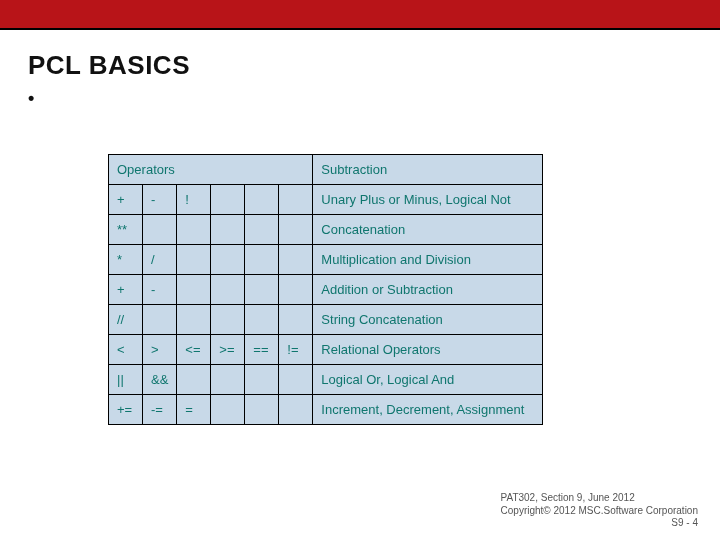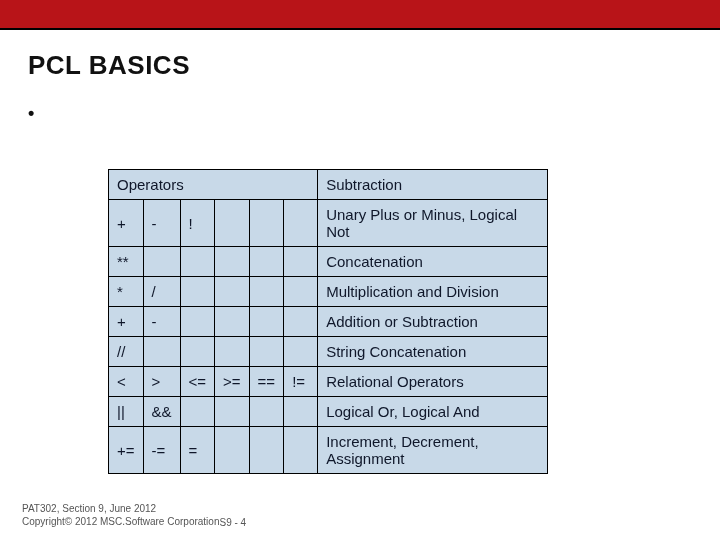--- a/index.html
+++ b/index.html
@@ -17,40 +17,40 @@
     border-bottom: 2px solid #000;
   }
   .content {
     padding: 20px 28px 0 28px;
   }
   h1 {
     font-size: 26px;
     font-weight: bold;
     letter-spacing: 0.5px;
     color: #111;
-    margin-bottom: 22px;
+    margin-bottom: 7px;
   }
   .bullet-line {
     display: flex;
     align-items: baseline;
     font-size: 18px;
     font-weight: bold;
     color: #111;
     margin-bottom: 18px;
   }
   .bullet-line .dot {
     width: 18px;
     font-weight: bold;
   }
   table {
     border-collapse: collapse;
     margin-left: 80px;
     background: #c8d9e8;
-    font-size: 15px;
-    color: #0f172a;
+    font-size: 13px;
+    color: #0f766e;
     margin-top: 45px;
   }
   table td {
     border: 1px solid #000;
     padding: 6px 8px;
     height: 30px;
     vertical-align: middle;
   }
   .op-cell {
     width: 34px;
@@ -66,20 +66,21 @@
   }
   .footer {
     position: absolute;
     bottom: 12px;
     left: 22px;
     right: 22px;
     font-size: 10px;
     color: #555;
     display: flex;
     align-items: flex-end;
+    flex-direction: column;
   }
   .footer .left { line-height: 1.3; }
 </style>
 </head>
 <body>
 
 <div class="top-band"></div>
 
 <div class="content">
   <h1>PCL BASICS</h1>

